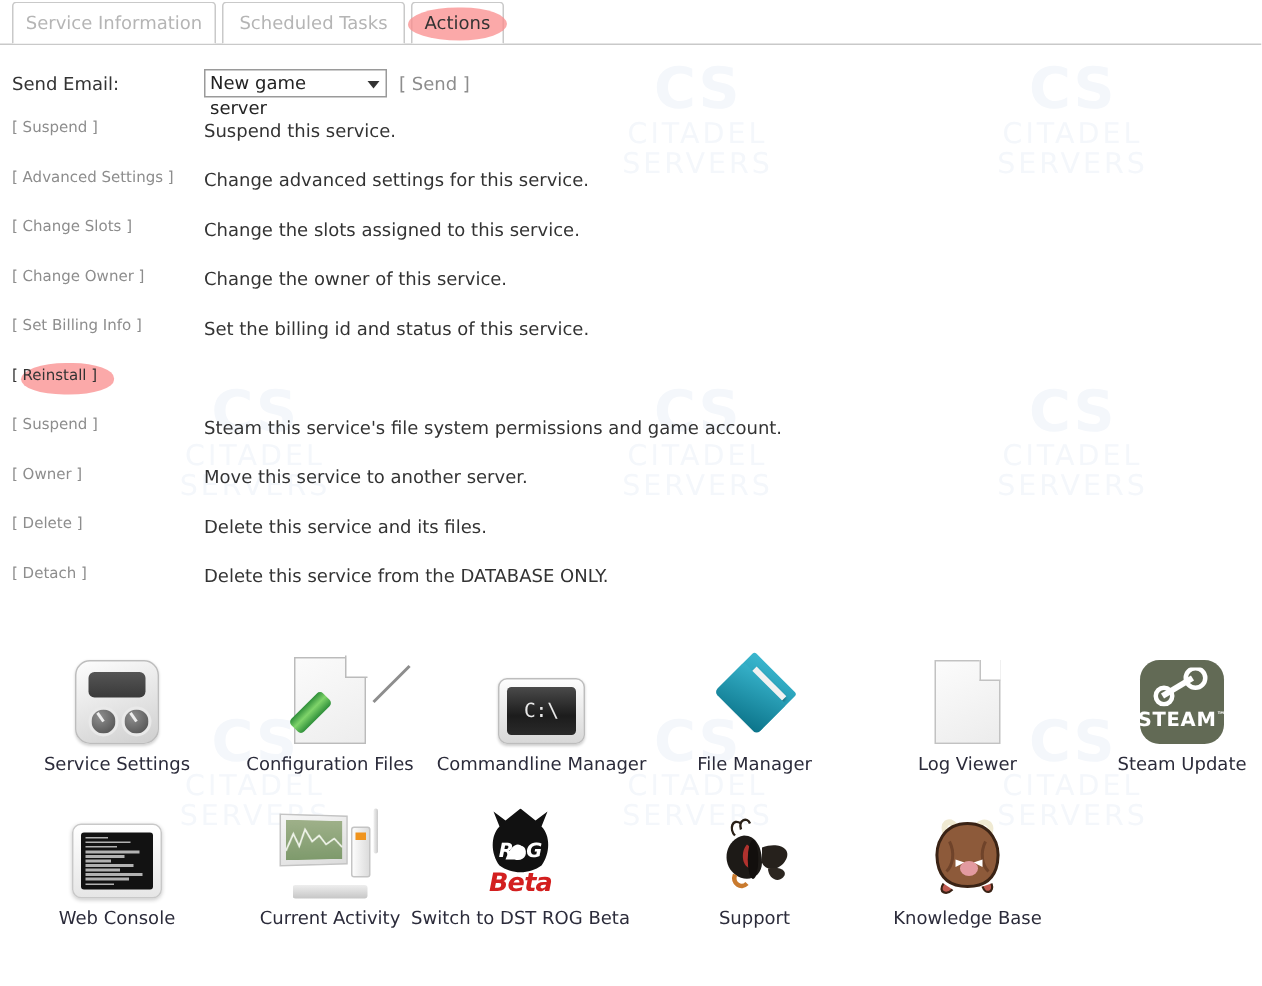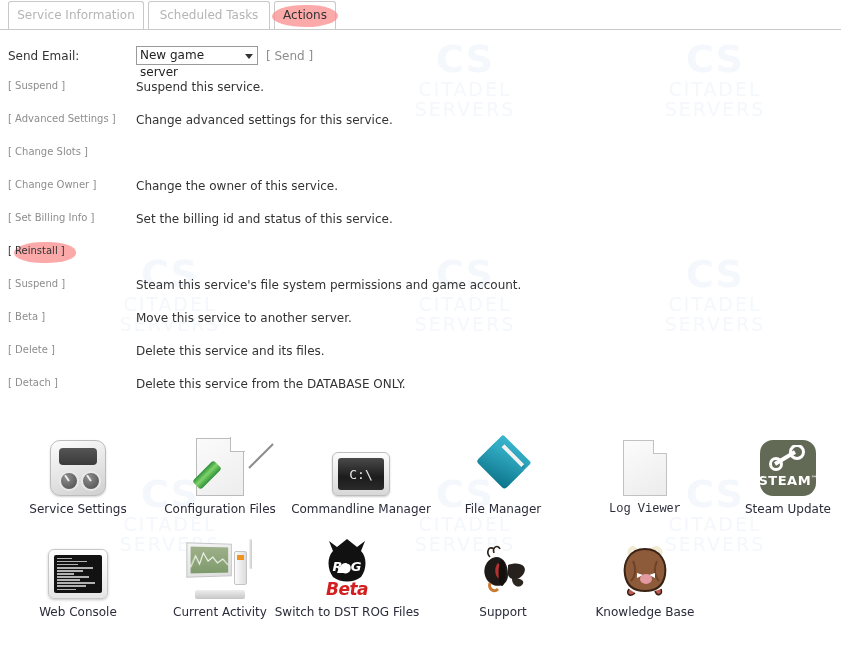--- a/index.html
+++ b/index.html
@@ -481,38 +481,39 @@
     <div class="action-row">
       <div class="action-link"><span class="txt">[ Suspend ]</span></div>
       <div class="action-desc">Suspend this service.</div>
     </div>
     <div class="action-row">
       <div class="action-link"><span class="txt">[ Advanced Settings ]</span></div>
       <div class="action-desc">Change advanced settings for this service.</div>
     </div>
     <div class="action-row">
       <div class="action-link"><span class="txt">[ Change Slots ]</span></div>
+      <div class="action-desc">Change the slots assigned to this service.</div>
     </div>
     <div class="action-row">
       <div class="action-link"><span class="txt">[ Change Owner ]</span></div>
       <div class="action-desc">Change the owner of this service.</div>
     </div>
     <div class="action-row">
       <div class="action-link"><span class="txt">[ Set Billing Info ]</span></div>
       <div class="action-desc">Set the billing id and status of this service.</div>
     </div>
     <div class="action-row">
       <div class="action-link highlighted"><span class="blob"></span><span class="txt">[ Reinstall ]</span></div>
     </div>
     <div class="action-row">
       <div class="action-link"><span class="txt">[ Suspend ]</span></div>
       <div class="action-desc">Steam this service's file system permissions and game account.</div>
     </div>
     <div class="action-row">
-      <div class="action-link"><span class="txt">[ Beta ]</span></div>
+      <div class="action-link"><span class="txt">[ Owner ]</span></div>
       <div class="action-desc">Move this service to another server.</div>
     </div>
     <div class="action-row">
       <div class="action-link"><span class="txt">[ Delete ]</span></div>
       <div class="action-desc">Delete this service and its files.</div>
     </div>
     <div class="action-row">
       <div class="action-link"><span class="txt">[ Detach ]</span></div>
       <div class="action-desc">Delete this service from the DATABASE ONLY.</div>
     </div>
@@ -556,21 +557,21 @@
       <div class="icon-cell" style="left: 428px;">
         <div class="icon-art">
           <div class="ic-folder">
             <div class="back"></div>
             <div class="sheet"></div>
             <div class="front"></div>
           </div>
         </div>
         <div class="icon-label">File Manager</div>
       </div>
-      <div class="icon-cell" style="left: 570px; font-family: Liberation Mono, monospace;">
+      <div class="icon-cell" style="left: 570px;">
         <div class="icon-art">
           <div class="ic-page">
             <div class="fold"></div>
           </div>
         </div>
         <div class="icon-label">Log Viewer</div>
       </div>
       <div class="icon-cell" style="left: 713px;">
         <div class="icon-art">
           <div class="ic-steam">
@@ -624,21 +625,21 @@
         <div class="icon-label">Current Activity</div>
       </div>
       <div class="icon-cell" style="left: 272px;">
         <div class="icon-art">
           <div class="ic-rog"><svg width="64" height="44" viewBox="0 0 64 44">
               <path d="M18 12 L14 2 L22 8 L32 0 L42 8 L50 2 L46 12 C52 18 52 30 46 38 C38 44 26 44 18 38 C12 30 12 18 18 12 Z" fill="#111111"></path>
               <path d="M22 34 C26 24 30 22 34 26 C38 30 34 36 28 34 Z" fill="#ffffff"></path>
               <text x="32" y="32" text-anchor="middle" fill="#ffffff" font-family="DejaVu Sans, sans-serif" font-size="13" font-style="italic" font-weight="bold">RoG</text>
             </svg><div class="beta">Beta</div></div>
         </div>
-        <div class="icon-label">Switch to DST ROG Files</div>
+        <div class="icon-label">Switch to DST ROG Beta</div>
       </div>
       <div class="icon-cell" style="left: 428px;">
         <div class="icon-art">
           <div class="ic-butterfly"><svg width="58" height="56" viewBox="0 0 58 56">
               <path d="M20 6 C14 2 12 10 16 14" stroke="#2a2118" stroke-width="1.6" fill="none"></path>
               <path d="M26 6 C24 1 18 4 20 10" stroke="#2a2118" stroke-width="1.6" fill="none"></path>
               <path d="M22 14 C10 16 6 32 16 40 C24 46 34 42 34 32 C34 22 30 14 22 14 Z" fill="#1d1a17"></path>
               <path d="M24 20 C20 24 20 34 26 36 C30 34 30 24 24 20 Z" fill="#b1322e"></path>
               <path d="M34 22 C44 18 54 22 50 30 C46 38 36 38 34 32 Z" fill="#26211c"></path>
               <path d="M38 36 C46 34 52 38 48 42 C44 46 38 42 38 36 Z" fill="#2c2620"></path>

